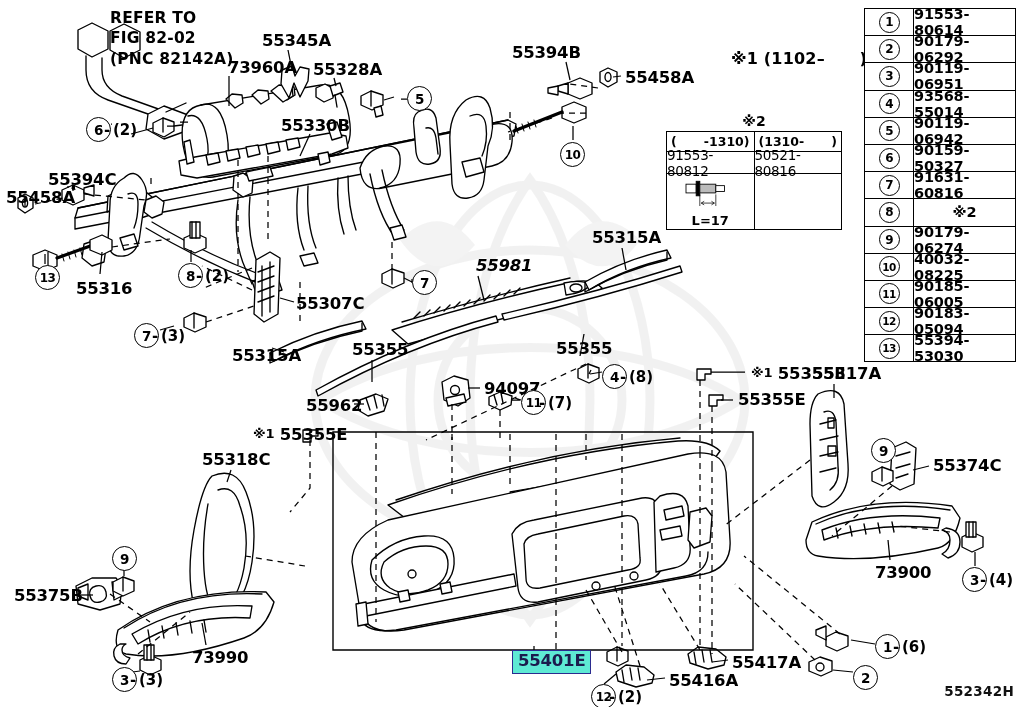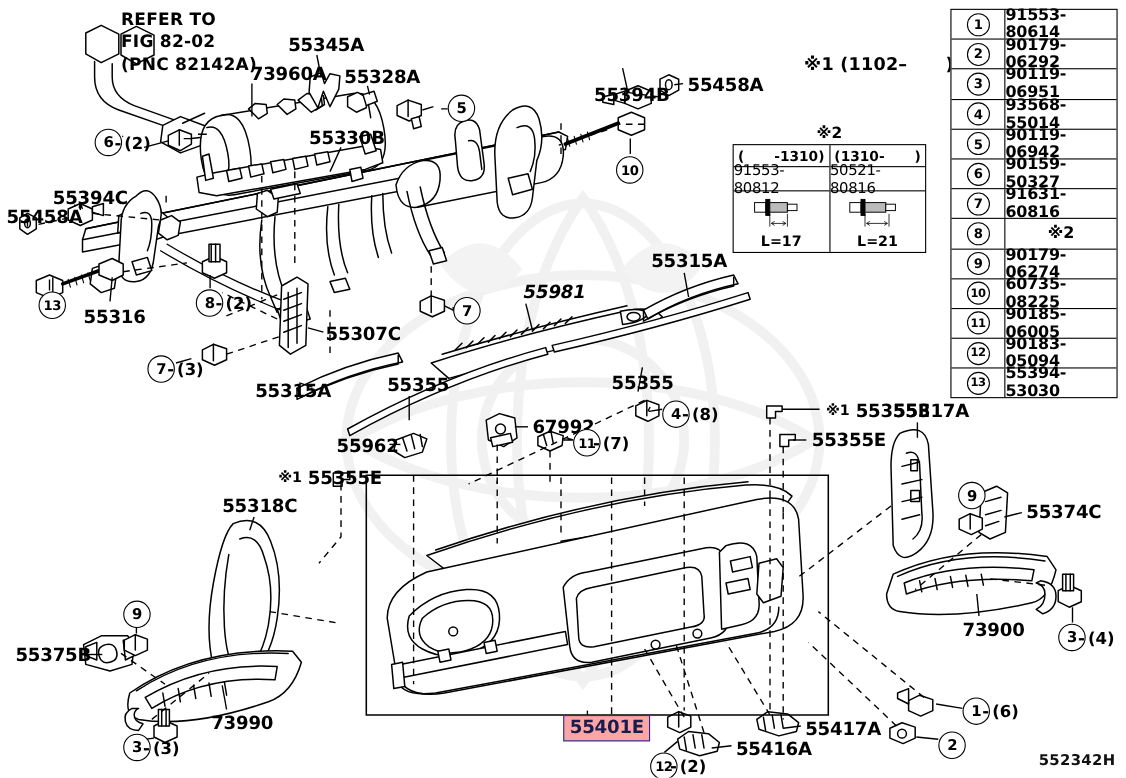--- a/index.html
+++ b/index.html
@@ -26,21 +26,21 @@
     font-size:16.5px;
     letter-spacing:-0.2px;
     color:#000;
     white-space:nowrap;
     line-height:1;
   }
   .note-mark{font-size:13px;font-weight:bold;vertical-align:2px;}
 
   
   .plabel.hl{
-    background:#fca5a5;
+    background:#5eead4;
     border:1.6px solid #2b2b8f;
     color:#1b1b4d;
     padding:2px 5px 3px 5px;
     line-height:1;
   }
 
   
   .refblock{
     position:absolute;
     font-weight:bold;
@@ -619,34 +619,34 @@
   <div class="refblock" style="left:110px;top:8px;">REFER TO
 FIG 82-02
 (PNC 82142A)</div>
 
   <div class="refblock" style="left:731px;top:16px;font-size:16px;margin-top:32px;">※1 (1102–      )</div>
 
   <div id="callouts">
       <div class="plabel" style="left: 196px; top: 60px; margin-left: 32px;"><span>73960A</span></div>
       <div class="plabel" style="left: 262px; top: 33px;"><span>55345A</span></div>
       <div class="plabel" style="left: 313px; top: 62px;"><span>55328A</span></div>
-      <div class="plabel" style="left: 540px; top: 45px; margin-top: 34px;"><span>55394B</span></div>
+      <div class="plabel" style="left: 512px; top: 45px;"><span>55394B</span></div>
       <div class="plabel" style="left: 625px; top: 70px;"><span>55458A</span></div>
       <div class="plabel" style="left: 281px; top: 118px;"><span>55330B</span></div>
       <div class="plabel" style="left: 48px; top: 172px;"><span>55394C</span></div>
       <div class="plabel" style="left: 6px; top: 190px;"><span>55458A</span></div>
       <div class="plabel" style="left: 76px; top: 281px;"><span>55316</span></div>
       <div class="plabel" style="left: 296px; top: 296px;"><span>55307C</span></div>
       <div class="plabel" style="left: 476px; top: 258px; font-style: italic;"><span>55981</span></div>
       <div class="plabel" style="left: 592px; top: 230px;"><span>55315A</span></div>
       <div class="plabel" style="left: 232px; top: 348px;"><span>55315A</span></div>
       <div class="plabel" style="left: 352px; top: 342px;"><span>55355</span></div>
       <div class="plabel" style="left: 556px; top: 341px;"><span>55355</span></div>
       <div class="plabel" style="left: 306px; top: 398px;"><span>55962</span></div>
-      <div class="plabel" style="left: 484px; top: 381px;"><span>67992</span></div>
+      <div class="plabel" style="left: 484px; top: 381px;"><span>94097</span></div>
       <div class="plabel" style="left: 751px; top: 366px;"><span class="note-mark">※1</span> <span>55355E</span></div>
       <div class="plabel" style="left: 738px; top: 392px;"><span>55355E</span></div>
       <div class="plabel" style="left: 812px; top: 366px;"><span>55317A</span></div>
       <div class="plabel" style="left: 253px; top: 427px;"><span class="note-mark">※1</span> <span>55355E</span></div>
       <div class="plabel" style="left: 202px; top: 452px;"><span>55318C</span></div>
       <div class="plabel" style="left: 933px; top: 458px;"><span>55374C</span></div>
       <div class="plabel" style="left: 875px; top: 565px;"><span>73900</span></div>
       <div class="plabel" style="left: 14px; top: 588px;"><span>55375B</span></div>
       <div class="plabel" style="left: 192px; top: 650px;"><span>73990</span></div>
       <div class="plabel" style="left: 669px; top: 673px;"><span>55416A</span></div>
@@ -717,36 +717,20 @@
           </svg>
           <div class="n2len">L=17</div>
         </div>
       </div>
       <div class="n2col">
         <div class="n2range">
           <span>(1310-</span>
           <span>)</span>
         </div>
         <div class="n2pn">50521-80816</div>
-        <div class="n2fig">
-          <svg viewBox="0 0 86 55" style="width:86px;height:40px;display:block;margin:0 auto;">
-            <g stroke="#000" stroke-width="1.2" fill="#fff">
-              <rect x="8" y="14" width="14" height="12"></rect>
-              <rect x="22" y="10" width="5" height="20" fill="#000"></rect>
-              <rect x="27" y="14" width="26" height="12" fill="#bbb"></rect>
-              <rect x="53" y="16" width="12" height="8"></rect>
-            </g>
-            <g stroke="#000" stroke-width="1" fill="none">
-              <path d="M27 44 l0 -16 M57 44 l0 -16"></path>
-              <path d="M29 40 l26 0"></path>
-              <path d="M29 40 l4 -2.5 M29 40 l4 2.5 M55 40 l-4 -2.5 M55 40 l-4 2.5" fill="#000"></path>
-            </g>
-          </svg>
-          <div class="n2len">L=21</div>
-        </div>
       </div>
     </div>
   </div>
 
   <div id="legend">
       <div class="lrow">
         <div class="lidx">
           <div class="bub">1</div>
         </div>
         <div class="lnum">91553-80614</div>
@@ -796,21 +780,21 @@
       <div class="lrow">
         <div class="lidx">
           <div class="bub">9</div>
         </div>
         <div class="lnum">90179-06274</div>
       </div>
       <div class="lrow">
         <div class="lidx">
           <div class="bub two">10</div>
         </div>
-        <div class="lnum">60735-08225</div>
+        <div class="lnum">40032-08225</div>
       </div>
       <div class="lrow">
         <div class="lidx">
           <div class="bub two">11</div>
         </div>
         <div class="lnum">90185-06005</div>
       </div>
       <div class="lrow">
         <div class="lidx">
           <div class="bub two">12</div>

